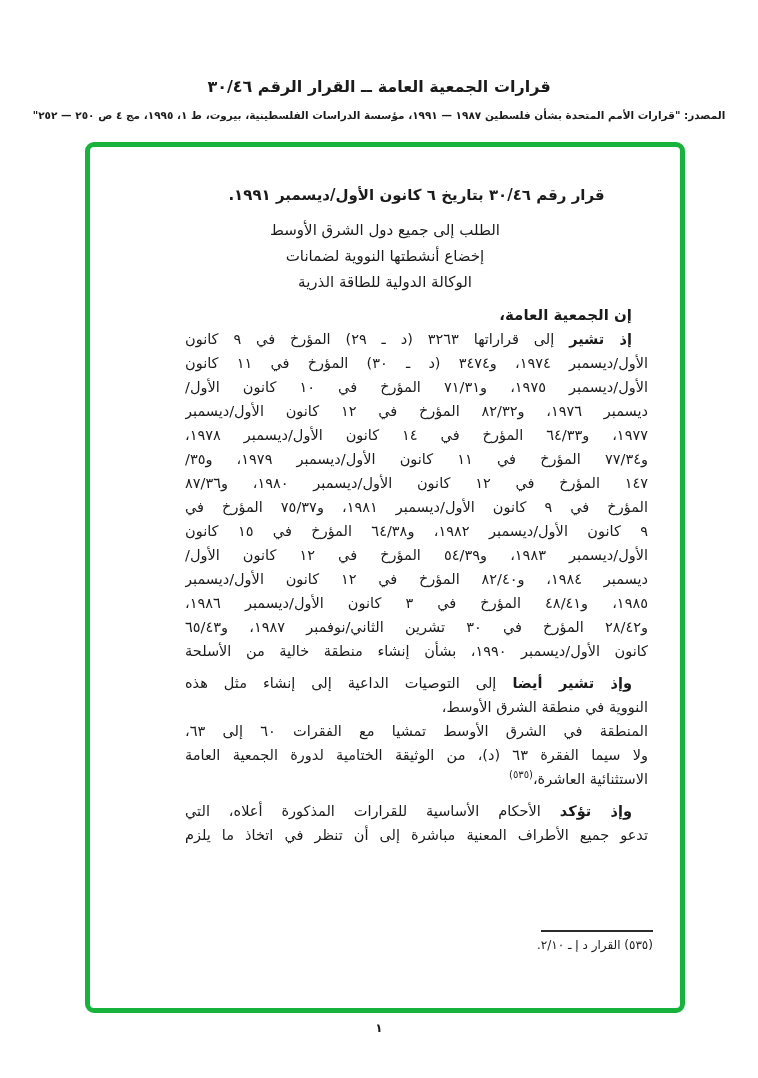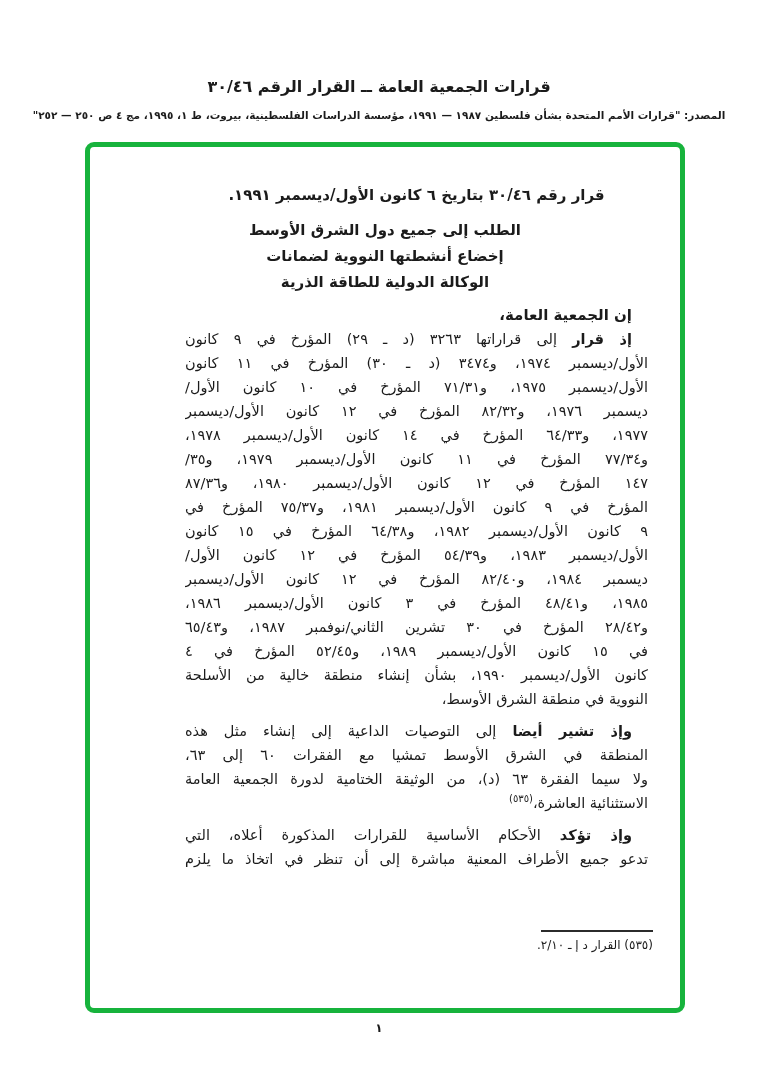--- a/index.html
+++ b/index.html
@@ -18,21 +18,21 @@
   }
   .res-box {
     position:absolute; left:85px; top:142px; width:590px; height:861px;
     border:5px solid #8b5cf6; border-radius:9px; background:#ffffff;
   }
   .date-line {
     margin:36px 32px 0 95px; height:24px; line-height:24px;
     text-align:center; font-weight:bold; font-size:15px; white-space:nowrap;
   }
   .res-title {
-    margin-top:10px; text-align:center; font-weight:bold;
+    margin-top:10px; text-align:center; font-weight:normal;
     font-size:15px; line-height:26px;
   }
   .opening {
     margin:8px 32px 0 95px; padding-right:16px; height:24px; line-height:24px;
     text-align:right; font-weight:bold; font-size:15px;
   }
   .body-col { margin:0 32px 0 95px; font-size:14.5px; }
   .line {
     height:24px; line-height:24px; overflow:hidden;
     text-align:justify; text-align-last:justify;
@@ -64,37 +64,36 @@
 
     <div class="res-title">
       <div>الطلب إلى جميع دول الشرق الأوسط</div>
       <div>إخضاع أنشطتها النووية لضمانات</div>
       <div>الوكالة الدولية للطاقة الذرية</div>
     </div>
 
     <div class="opening">إن الجمعية العامة،</div>
 
     <div class="body-col">
-      <div class="line indent"><span class="b">إذ قرار</span><span> إلى قراراتها ٣٢٦٣ (د ـ ٢٩) المؤرخ في ٩ كانون</span></div>
+      <div class="line indent"><span class="b">إذ تشير</span><span> إلى قراراتها ٣٢٦٣ (د ـ ٢٩) المؤرخ في ٩ كانون</span></div>
       <div class="line"><span>الأول/ديسمبر ١٩٧٤، و٣٤٧٤ (د ـ ٣٠) المؤرخ في ١١ كانون</span></div>
       <div class="line"><span>الأول/ديسمبر ١٩٧٥، و٧١/٣١ المؤرخ في ١٠ كانون الأول/</span></div>
       <div class="line"><span>ديسمبر ١٩٧٦، و٨٢/٣٢ المؤرخ في ١٢ كانون الأول/ديسمبر</span></div>
       <div class="line"><span>١٩٧٧، و٦٤/٣٣ المؤرخ في ١٤ كانون الأول/ديسمبر ١٩٧٨،</span></div>
       <div class="line"><span>و٧٧/٣٤ المؤرخ في ١١ كانون الأول/ديسمبر ١٩٧٩، و٣٥/</span></div>
       <div class="line"><span>١٤٧ المؤرخ في ١٢ كانون الأول/ديسمبر ١٩٨٠، و٨٧/٣٦</span></div>
       <div class="line"><span>المؤرخ في ٩ كانون الأول/ديسمبر ١٩٨١، و٧٥/٣٧ المؤرخ في</span></div>
       <div class="line"><span>٩ كانون الأول/ديسمبر ١٩٨٢، و٦٤/٣٨ المؤرخ في ١٥ كانون</span></div>
       <div class="line"><span>الأول/ديسمبر ١٩٨٣، و٥٤/٣٩ المؤرخ في ١٢ كانون الأول/</span></div>
       <div class="line"><span>ديسمبر ١٩٨٤، و٨٢/٤٠ المؤرخ في ١٢ كانون الأول/ديسمبر</span></div>
       <div class="line"><span>١٩٨٥، و٤٨/٤١ المؤرخ في ٣ كانون الأول/ديسمبر ١٩٨٦،</span></div>
       <div class="line"><span>و٢٨/٤٢ المؤرخ في ٣٠ تشرين الثاني/نوفمبر ١٩٨٧، و٦٥/٤٣</span></div>
-      <div class="line"><span>في ١٥ كانون الأول/ديسمبر ١٩٨٩، و٥٢/٤٥ المؤرخ في ٤</span></div>
       <div class="line"><span>كانون الأول/ديسمبر ١٩٩٠، بشأن إنشاء منطقة خالية من الأسلحة</span></div>
+      <div class="line indent para"><span class="b">وإذ تشير أيضا</span><span> إلى التوصيات الداعية إلى إنشاء مثل هذه</span></div>
       <div class="line last"><span>النووية في منطقة الشرق الأوسط،</span></div>
-      <div class="line indent para"><span class="b">وإذ تشير أيضا</span><span> إلى التوصيات الداعية إلى إنشاء مثل هذه</span></div>
       <div class="line"><span>المنطقة في الشرق الأوسط تمشيا مع الفقرات ٦٠ إلى ٦٣،</span></div>
       <div class="line"><span>ولا سيما الفقرة ٦٣ (د)، من الوثيقة الختامية لدورة الجمعية العامة</span></div>
       <div class="line last"><span>الاستثنائية العاشرة،</span><span class="sup">(٥٣٥)</span></div>
       <div class="line indent para"><span class="b">وإذ تؤكد</span><span> الأحكام الأساسية للقرارات المذكورة أعلاه، التي</span></div>
       <div class="line"><span>تدعو جميع الأطراف المعنية مباشرة إلى أن تنظر في اتخاذ ما يلزم</span></div>
     </div>
 
     <div class="footnote">
       <div class="fn-rule"></div>
       <div class="fn-text">(٥٣٥) القرار د إ ـ ٢/١٠.</div>

